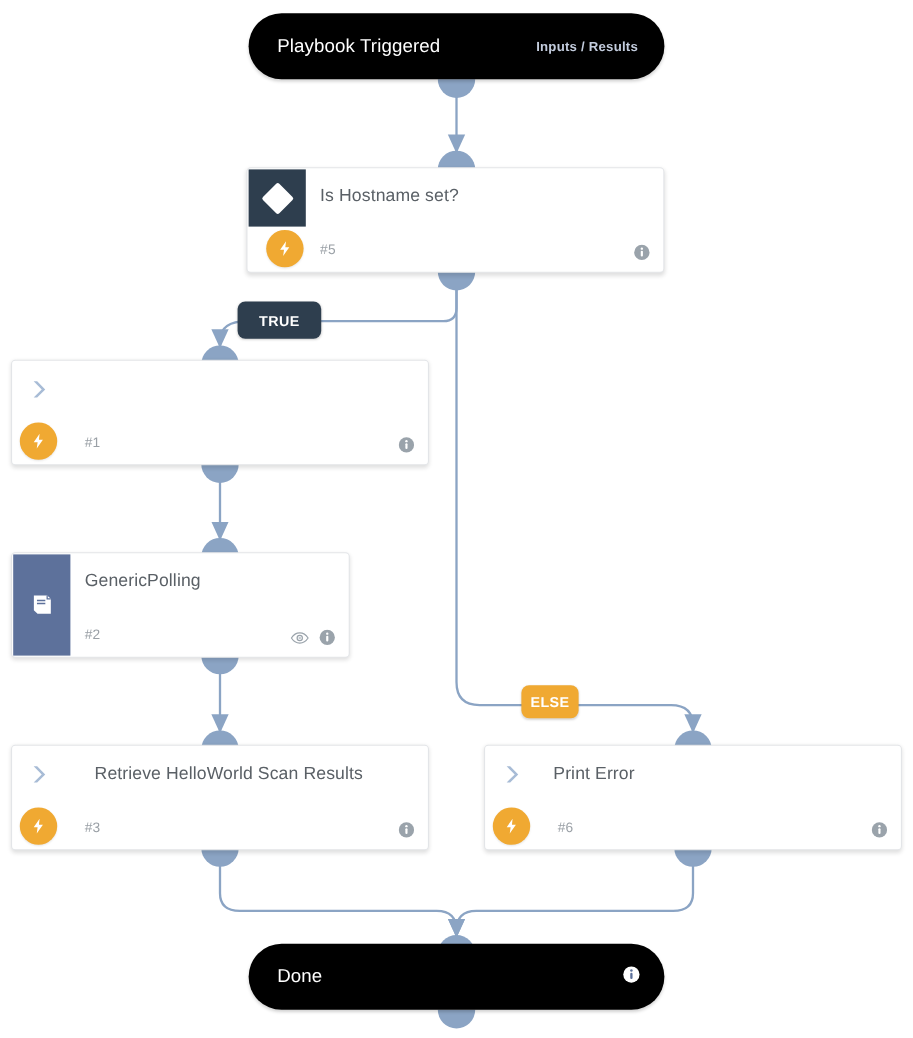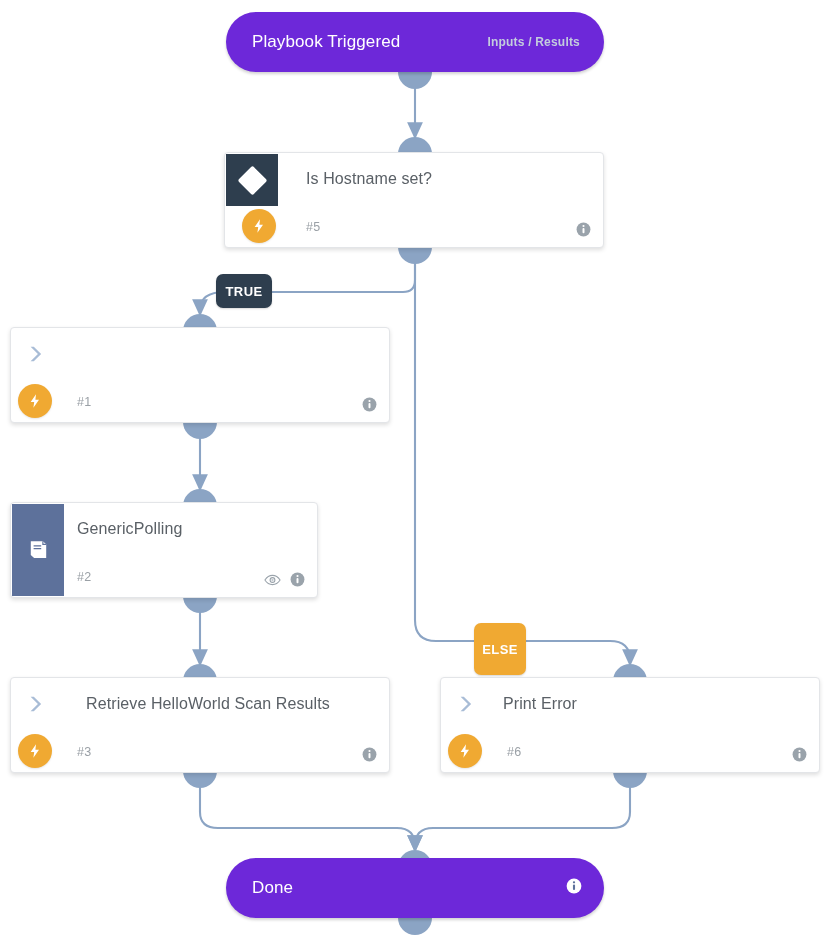--- a/index.html
+++ b/index.html
@@ -33,21 +33,21 @@
   }
 
   
   .node {
     position: absolute;
     box-sizing: border-box;
   }
 
   
   .pill {
-    background: #6d28d9;
+    background: #000000;
     border-radius: 32px;
     box-shadow: 0 2px 3px rgba(0,0,0,0.18);
     display: flex;
     align-items: center;
     color: #ffffff;
   }
   .pill-title {
     font-size: 17px;
     font-weight: 400;
     color: #ffffff;
@@ -233,21 +233,21 @@
   <div class="dock dock-out" style="left:613px; top:771px;"></div>
 
   <div class="dock dock-in" style="left:398px; top:850px;"></div>
   <div class="dock dock-out" style="left:398px; top:918px;"></div>
 
   <div class="node pill" style="left:226px; top:12px; width:378px; height:60px;">
     <span class="pill-title">Playbook Triggered</span>
     <span class="pill-sub">Inputs / Results</span>
   </div>
 
-  <div class="node card" style="left:224px; top:152px; width:380px; height:96px;padding-left:15px;">
+  <div class="node card" style="left:224px; top:152px; width:380px; height:96px;">
     <div class="cond-block">
       <div class="diamond"></div>
     </div>
     <div class="card-row-top">
       <div style="width:52px;"></div>
       <span class="card-title" style="margin-left:14px;">Is Hostname set?</span>
     </div>
     <div class="card-row-bottom">
       <span class="card-num" style="margin-left:66px;">#5</span>
       <div class="card-actions">
@@ -258,21 +258,21 @@
         </svg>
       </div>
     </div>
     <div class="bolt" style="left:17px; top:56px;">
       <svg width="16" height="16" viewBox="0 0 24 24">
         <path d="M13.5 2 L5.5 13.4 L10.8 13.4 L9.6 22 L18 10.3 L12.6 10.3 Z" fill="#ffffff"></path>
       </svg>
     </div>
   </div>
 
-  <div class="branch-label branch-true" style="left:216px; top:274px; width:56px; height:34px;">
+  <div class="branch-label branch-true" style="left:216px; top:274px; width:76px; height:34px;">
     <span>TRUE</span>
   </div>
 
   <div class="node card" style="left:10px; top:327px; width:380px; height:96px;">
     <div class="card-row-top">
       <div class="chev-box">
         <svg width="22" height="22" viewBox="0 0 24 24">
           <path d="M5 4 L13 12 L5 20 L8.5 20 L16.5 12 L8.5 4 Z" fill="#a8bcd6"></path>
         </svg>
       </div>
@@ -316,21 +316,21 @@
         </svg>
         <svg width="15" height="15" viewBox="0 0 16 16">
           <circle cx="8" cy="8" r="7.4" fill="#9aa3ab"></circle>
           <circle cx="8" cy="4.3" r="1.15" fill="#ffffff"></circle>
           <rect x="6.95" y="6.4" width="2.1" height="5.6" rx="1" fill="#ffffff"></rect>
         </svg>
       </div>
     </div>
   </div>
 
-  <div class="branch-label branch-else" style="left:474px; top:623px; width:52px; height:52px;">
+  <div class="branch-label branch-else" style="left:474px; top:623px; width:52px; height:30px;">
     <span>ELSE</span>
   </div>
 
   <div class="node card" style="left:10px; top:677px; width:380px; height:96px;">
     <div class="card-row-top">
       <div class="chev-box">
         <svg width="22" height="22" viewBox="0 0 24 24">
           <path d="M5 4 L13 12 L5 20 L8.5 20 L16.5 12 L8.5 4 Z" fill="#a8bcd6"></path>
         </svg>
       </div>

